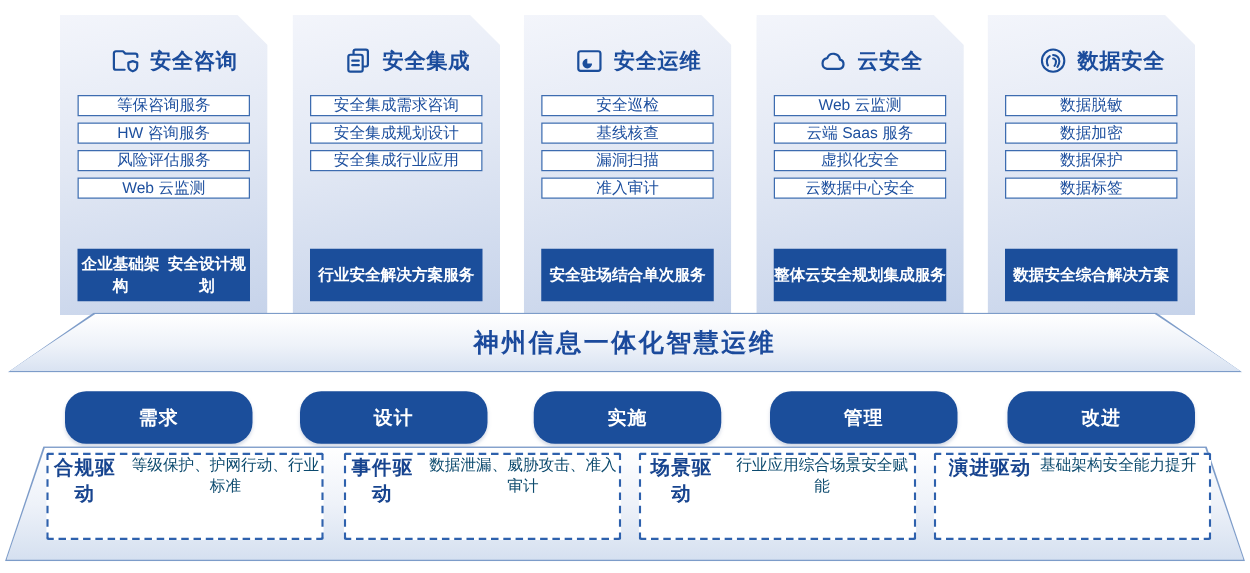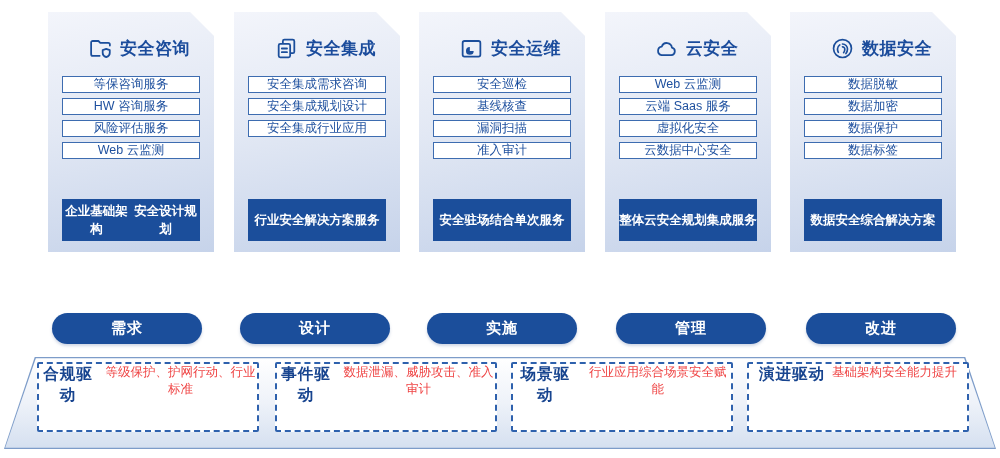--- a/index.html
+++ b/index.html
@@ -43,21 +43,21 @@
   .banner-inner{
     position:absolute; inset:1.2px;
     background:linear-gradient(to bottom,#ffffff 0%,#eef2f9 55%,#d9e3f2 100%);
     clip-path:polygon(7% 0, 93% 0, 100% 100%, 0 100%);
     display:flex; align-items:center; justify-content:center;
   }
   .banner-title{ font-size:20px; font-weight:700; color:#1b4a9c; letter-spacing:2px; }
 
   
   .pill{
-    position:absolute; top:313px; width:150px; height:31px; border-radius:17px;
+    position:absolute; top:313px; width:150px; height:42px; border-radius:17px;
     background:#1b4e9b; color:#fff; font-weight:700; font-size:15px;
     display:flex; align-items:center; justify-content:center; letter-spacing:1px;
     box-shadow:0 2px 3px rgba(120,140,180,.35);
   }
   .q0{left:52px}.q1{left:240px}.q2{left:427px}.q3{left:616px}.q4{left:806px}
 
   
   .base{
     position:absolute; left:4px; top:357px; width:992px; height:92px;
     background:#7d9cc9;
@@ -70,21 +70,21 @@
     clip-path:polygon(3.1% 0, 96.9% 0, 100% 100%, 0 100%);
   }
   .driver{
     position:absolute; top:362px; width:222px; height:70px;
     background:#ffffff; border:2px dashed #2e61ad; border-radius:2px;
     display:flex; flex-direction:row; align-items:flex-start; justify-content:center;
     gap:7px; text-align:center;
   }
   .d0{left:37px}.d1{left:275px}.d2{left:511px}.d3{left:747px}
   .driver-title{ font-size:15.5px; font-weight:700; color:#17448f; letter-spacing:1px; }
-  .driver-desc{ font-size:12.5px; color:#ef4444; }
+  .driver-desc{ font-size:12.5px; color:#0c4a6e; }
 
   svg{ display:block; }
 </style>
 </head>
 <body>
 
 <div class="stage">
 
   <div class="panel p0">
     <div class="panel-head">
@@ -180,20 +180,25 @@
       <div class="item">数据加密</div>
       <div class="item">数据保护</div>
       <div class="item">数据标签</div>
     </div>
     <div class="highlight">
       <span>数据安全综合</span>
       <span>解决方案</span>
     </div>
   </div>
 
+  <div class="banner">
+    <div class="banner-inner">
+      <span class="banner-title">神州信息一体化智慧运维</span>
+    </div>
+  </div>
 
   <div class="pill q0">需求</div>
   <div class="pill q1">设计</div>
   <div class="pill q2">实施</div>
   <div class="pill q3">管理</div>
   <div class="pill q4">改进</div>
 
   <div class="base">
     <div class="base-inner"></div>
   </div>

